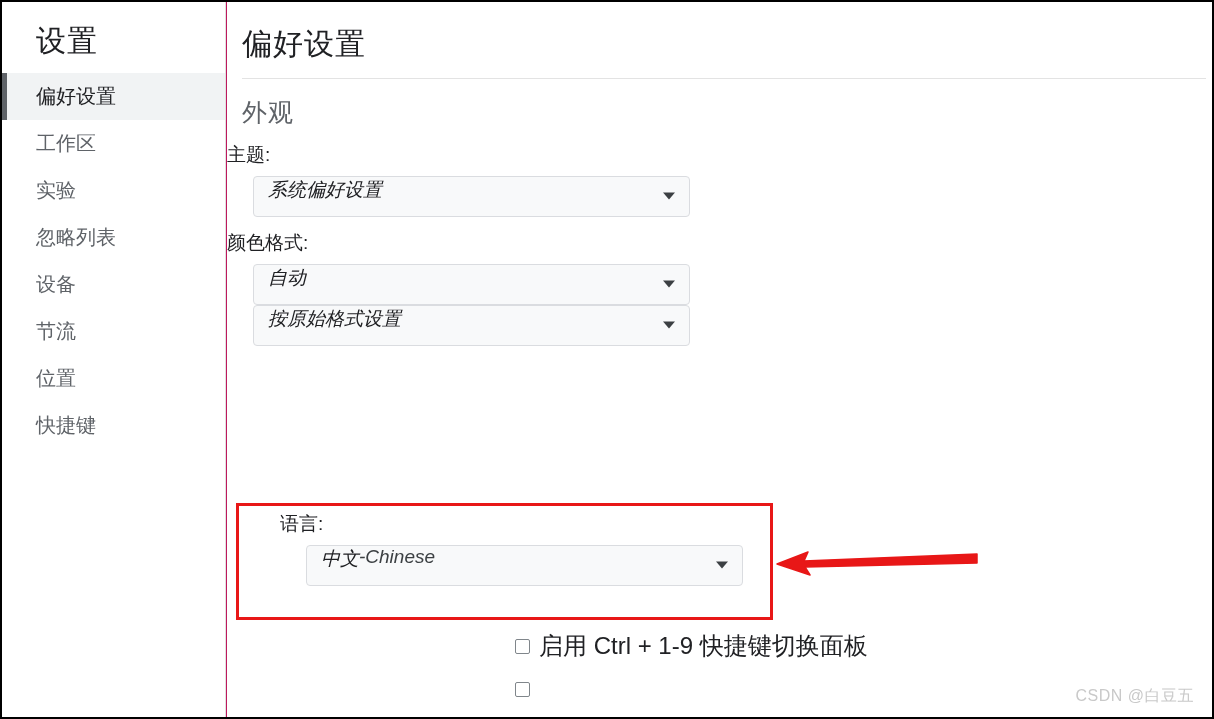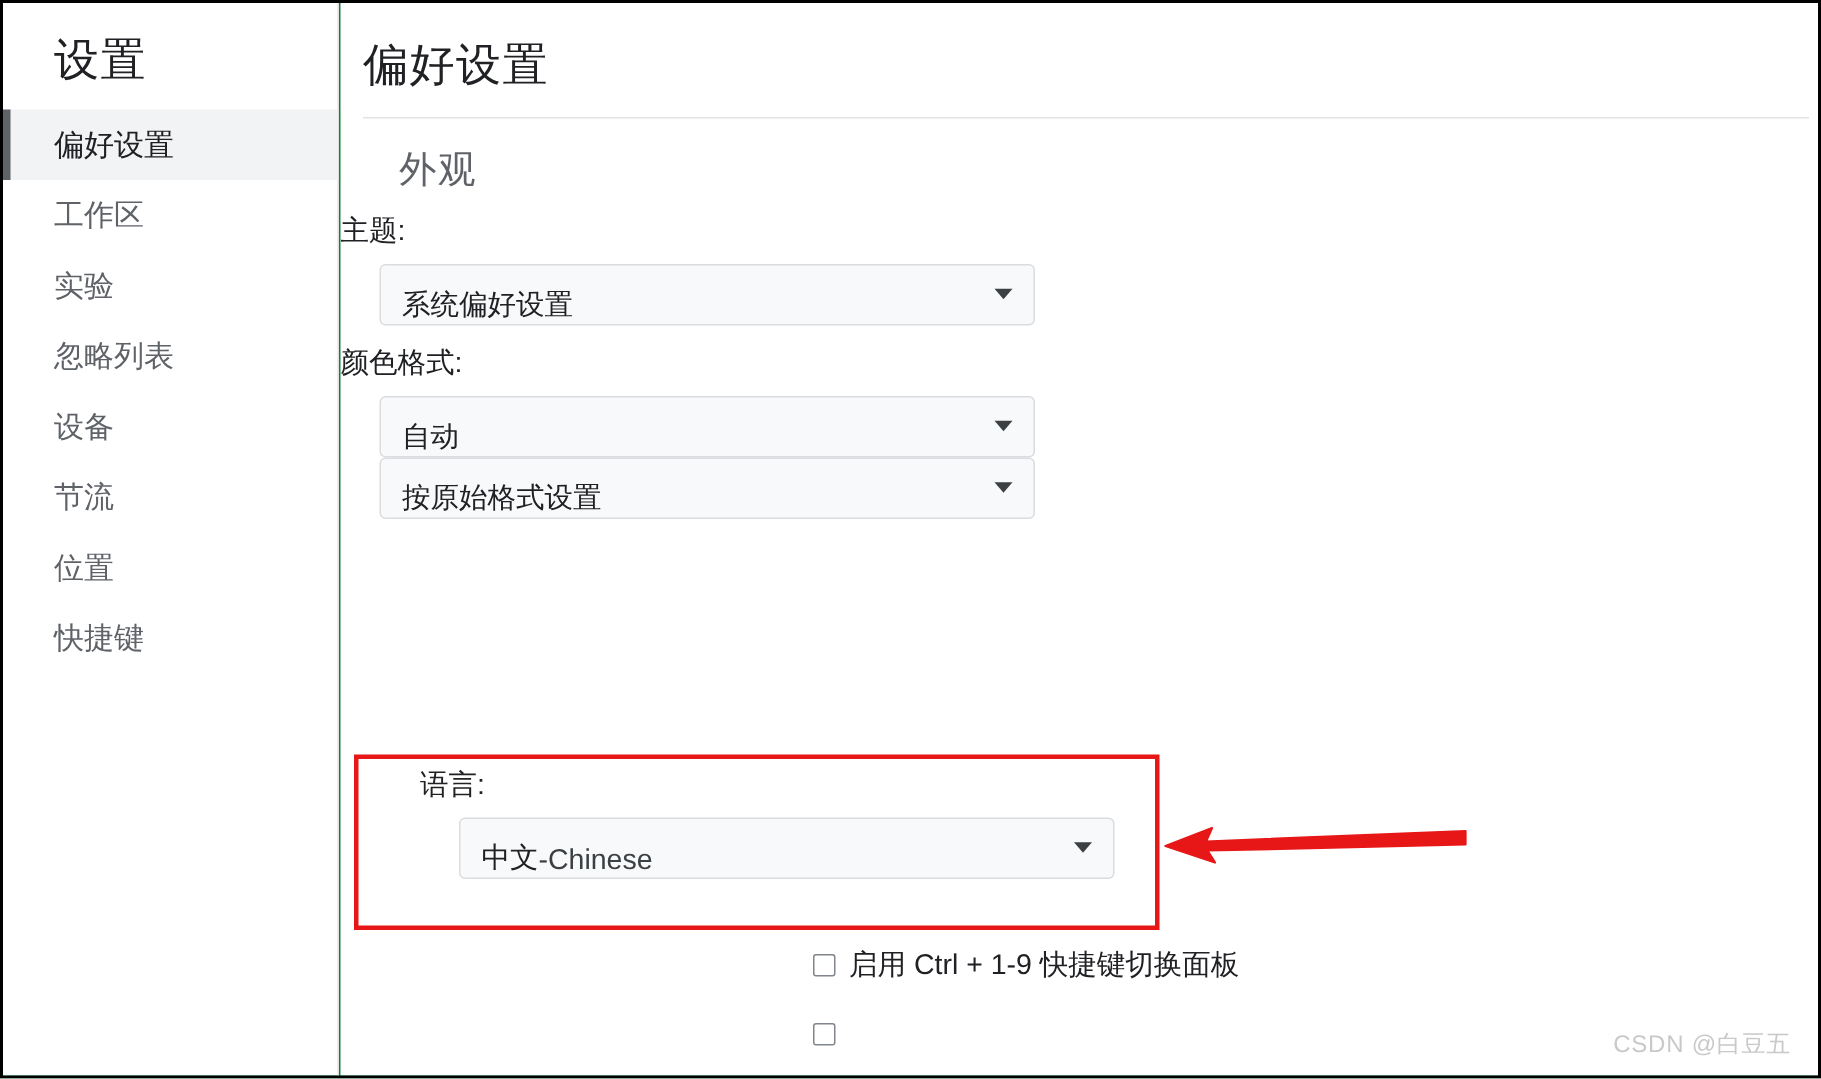--- a/index.html
+++ b/index.html
@@ -9,21 +9,21 @@
     height: 719px;
     overflow: hidden;
     background: #ffffff;
     font-family: "Liberation Sans", "DejaVu Sans", sans-serif;
   }
 
   #page {
     position: relative;
     width: 1214px;
     height: 719px;
-    background: #15803d;
+    background: #be185d;
     border: 2px solid #000000;
     overflow: hidden;
   }
 
   
   #sidebar {
     position: absolute;
     left: 0;
     top: 0;
     width: 224px;
@@ -91,21 +91,20 @@
     height: 1px;
     background: #e3e3e3;
     width: 964px;
   }
 
   #section-title {
     font-size: 25px;
     color: #5f6368;
     padding: 17px 0 0 15px;
     letter-spacing: 1px;
-    margin-left: 24px;
   }
 
   .field {
     position: relative;
   }
 
   .field-label {
     font-size: 19px;
     color: #202124;
     padding-top: 15px;
@@ -115,27 +114,28 @@
 
   .select-box {
     position: relative;
     width: 437px;
     height: 41px;
     margin-left: 26px;
     background: #f8f9fa;
     border: 1px solid #dadce0;
     border-radius: 4px;
     display: flex;
-    align-items: flex-end;
+    align-items: flex-start;
     padding: 0 30px 0 14px;
     font-size: 19px;
     color: #202124;
     cursor: pointer;
     white-space: nowrap;
     overflow: hidden;
+    font-style: italic;
   }
 
   .select-arrow {
     position: absolute;
     right: 14px;
     top: 50%;
     transform: translateY(-50%);
     width: 0;
     height: 0;
     border-left: 6px solid transparent;
@@ -176,25 +176,24 @@
     height: 60px;
     z-index: 6;
   }
 
   
   .check-row {
     position: absolute;
     left: 288px;
     display: flex;
     align-items: center;
-    font-size: 19px;
+    font-size: 24px;
     color: #202124;
     white-space: nowrap;
     cursor: pointer;
-    margin-left: 27px;
   }
 
   #check-row-1 { top: 628px; }
   #check-row-2 { top: 680px; }
 
   .checkbox {
     width: 15px;
     height: 15px;
     border: 1.6px solid #80868b;
     border-radius: 2px;

